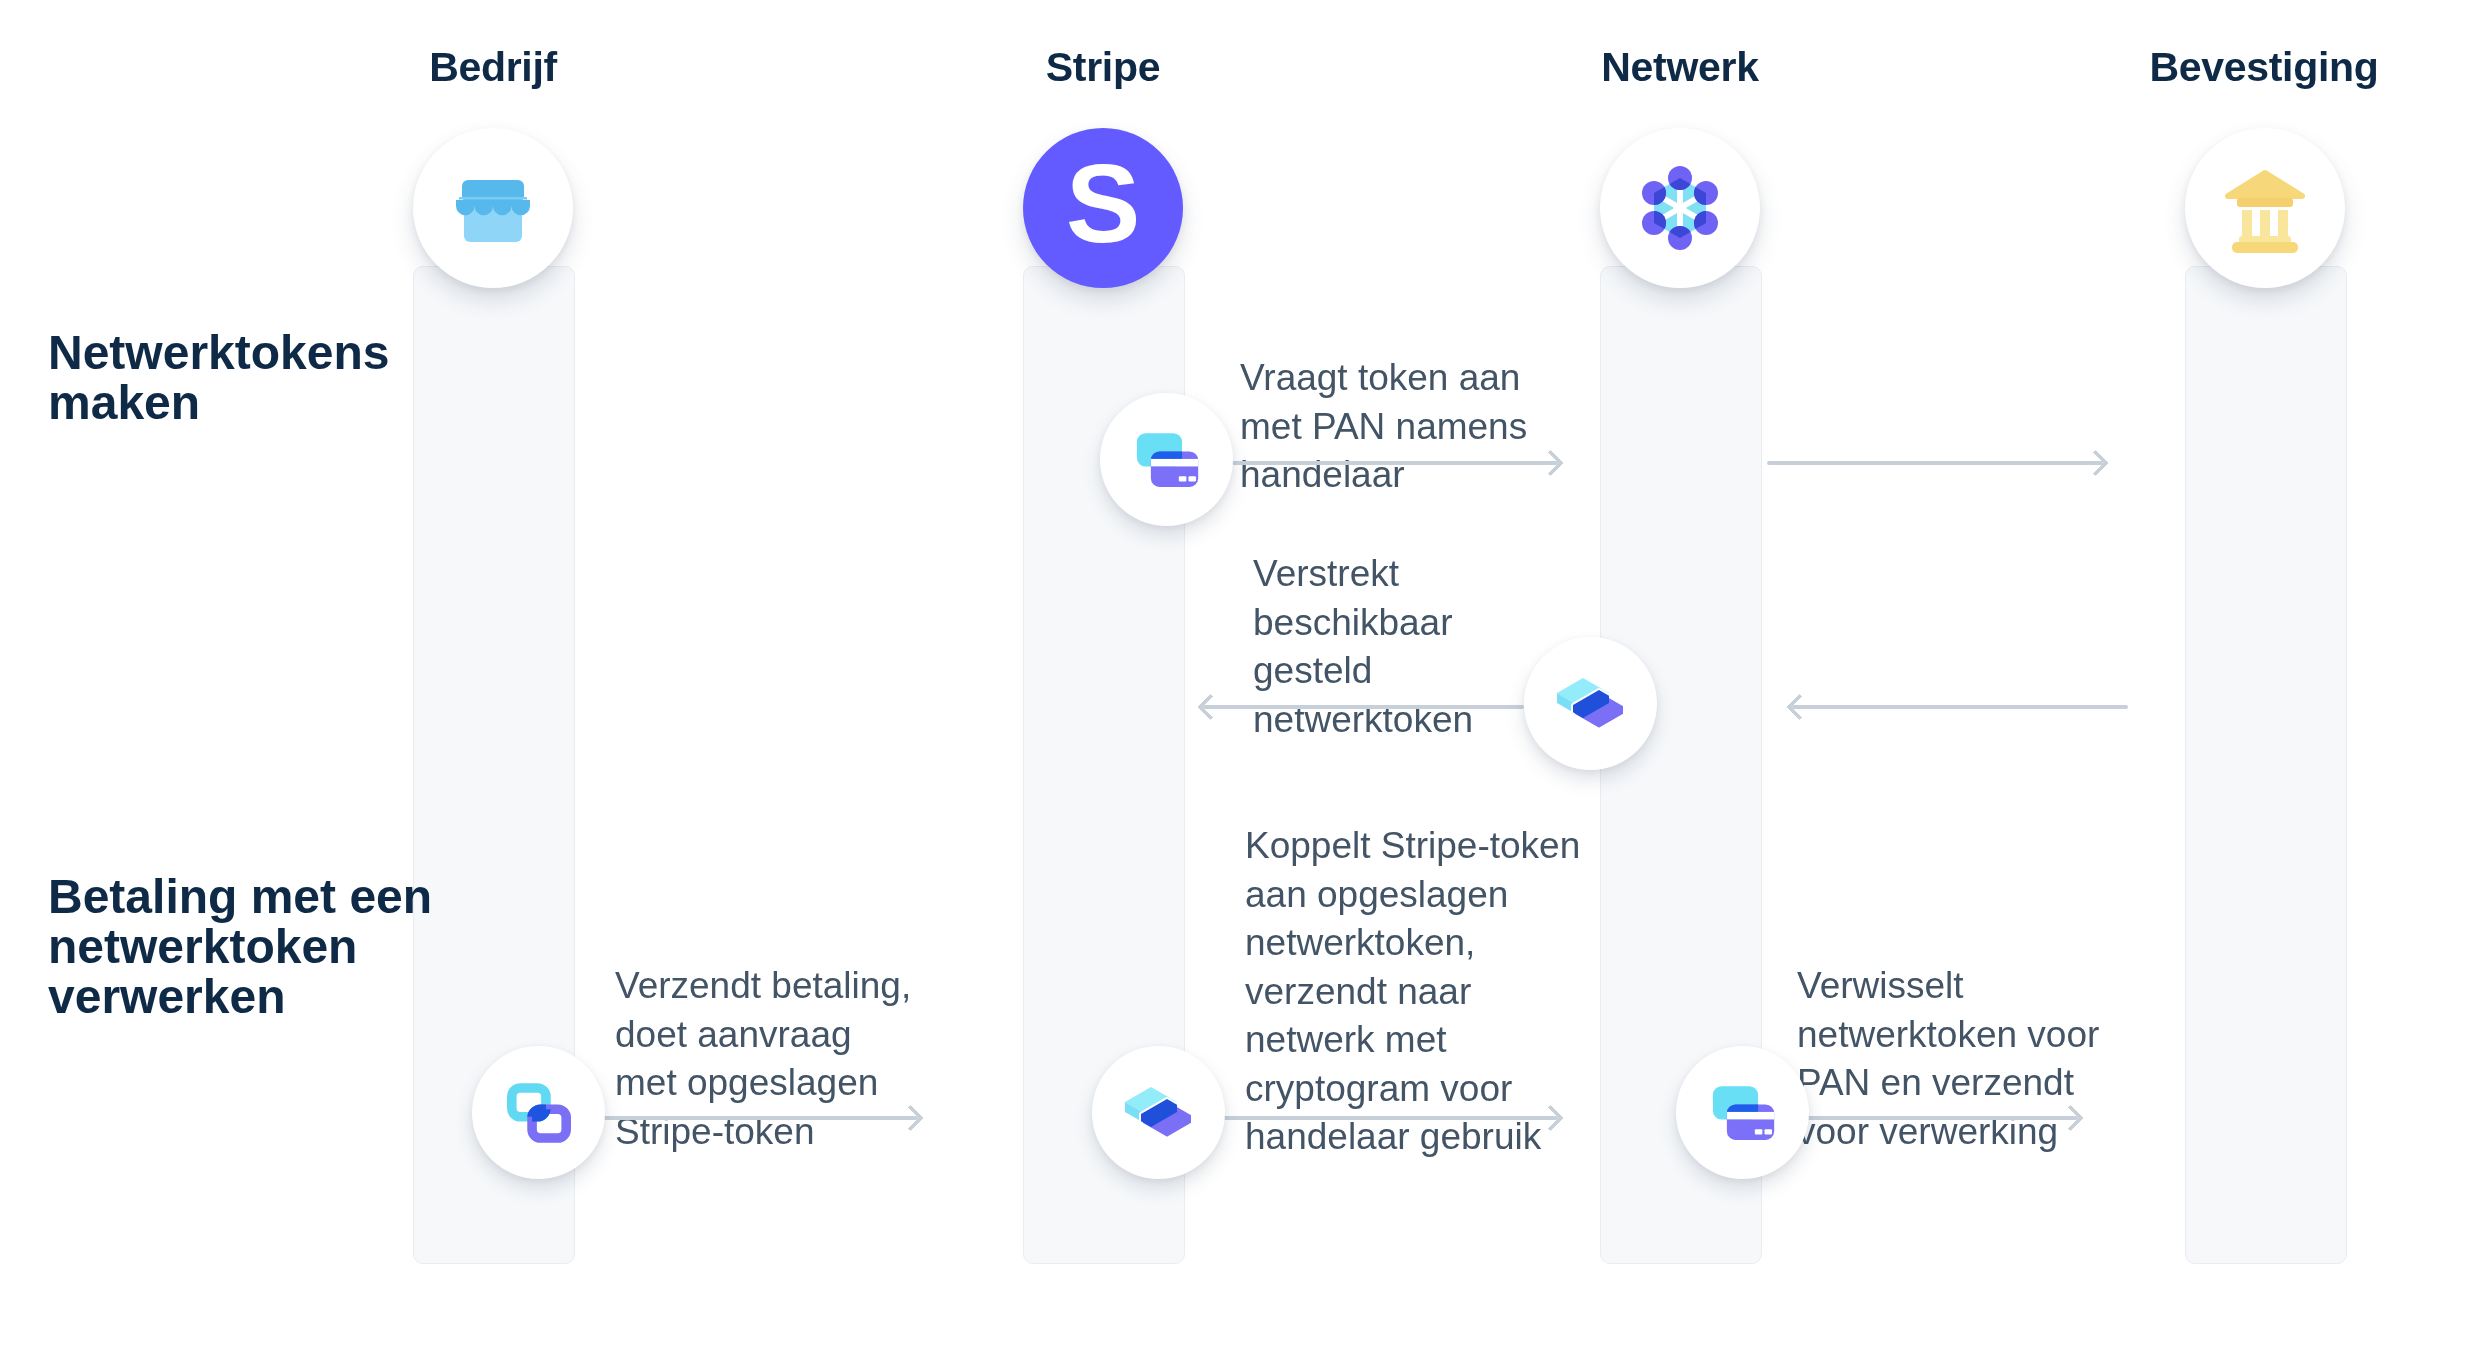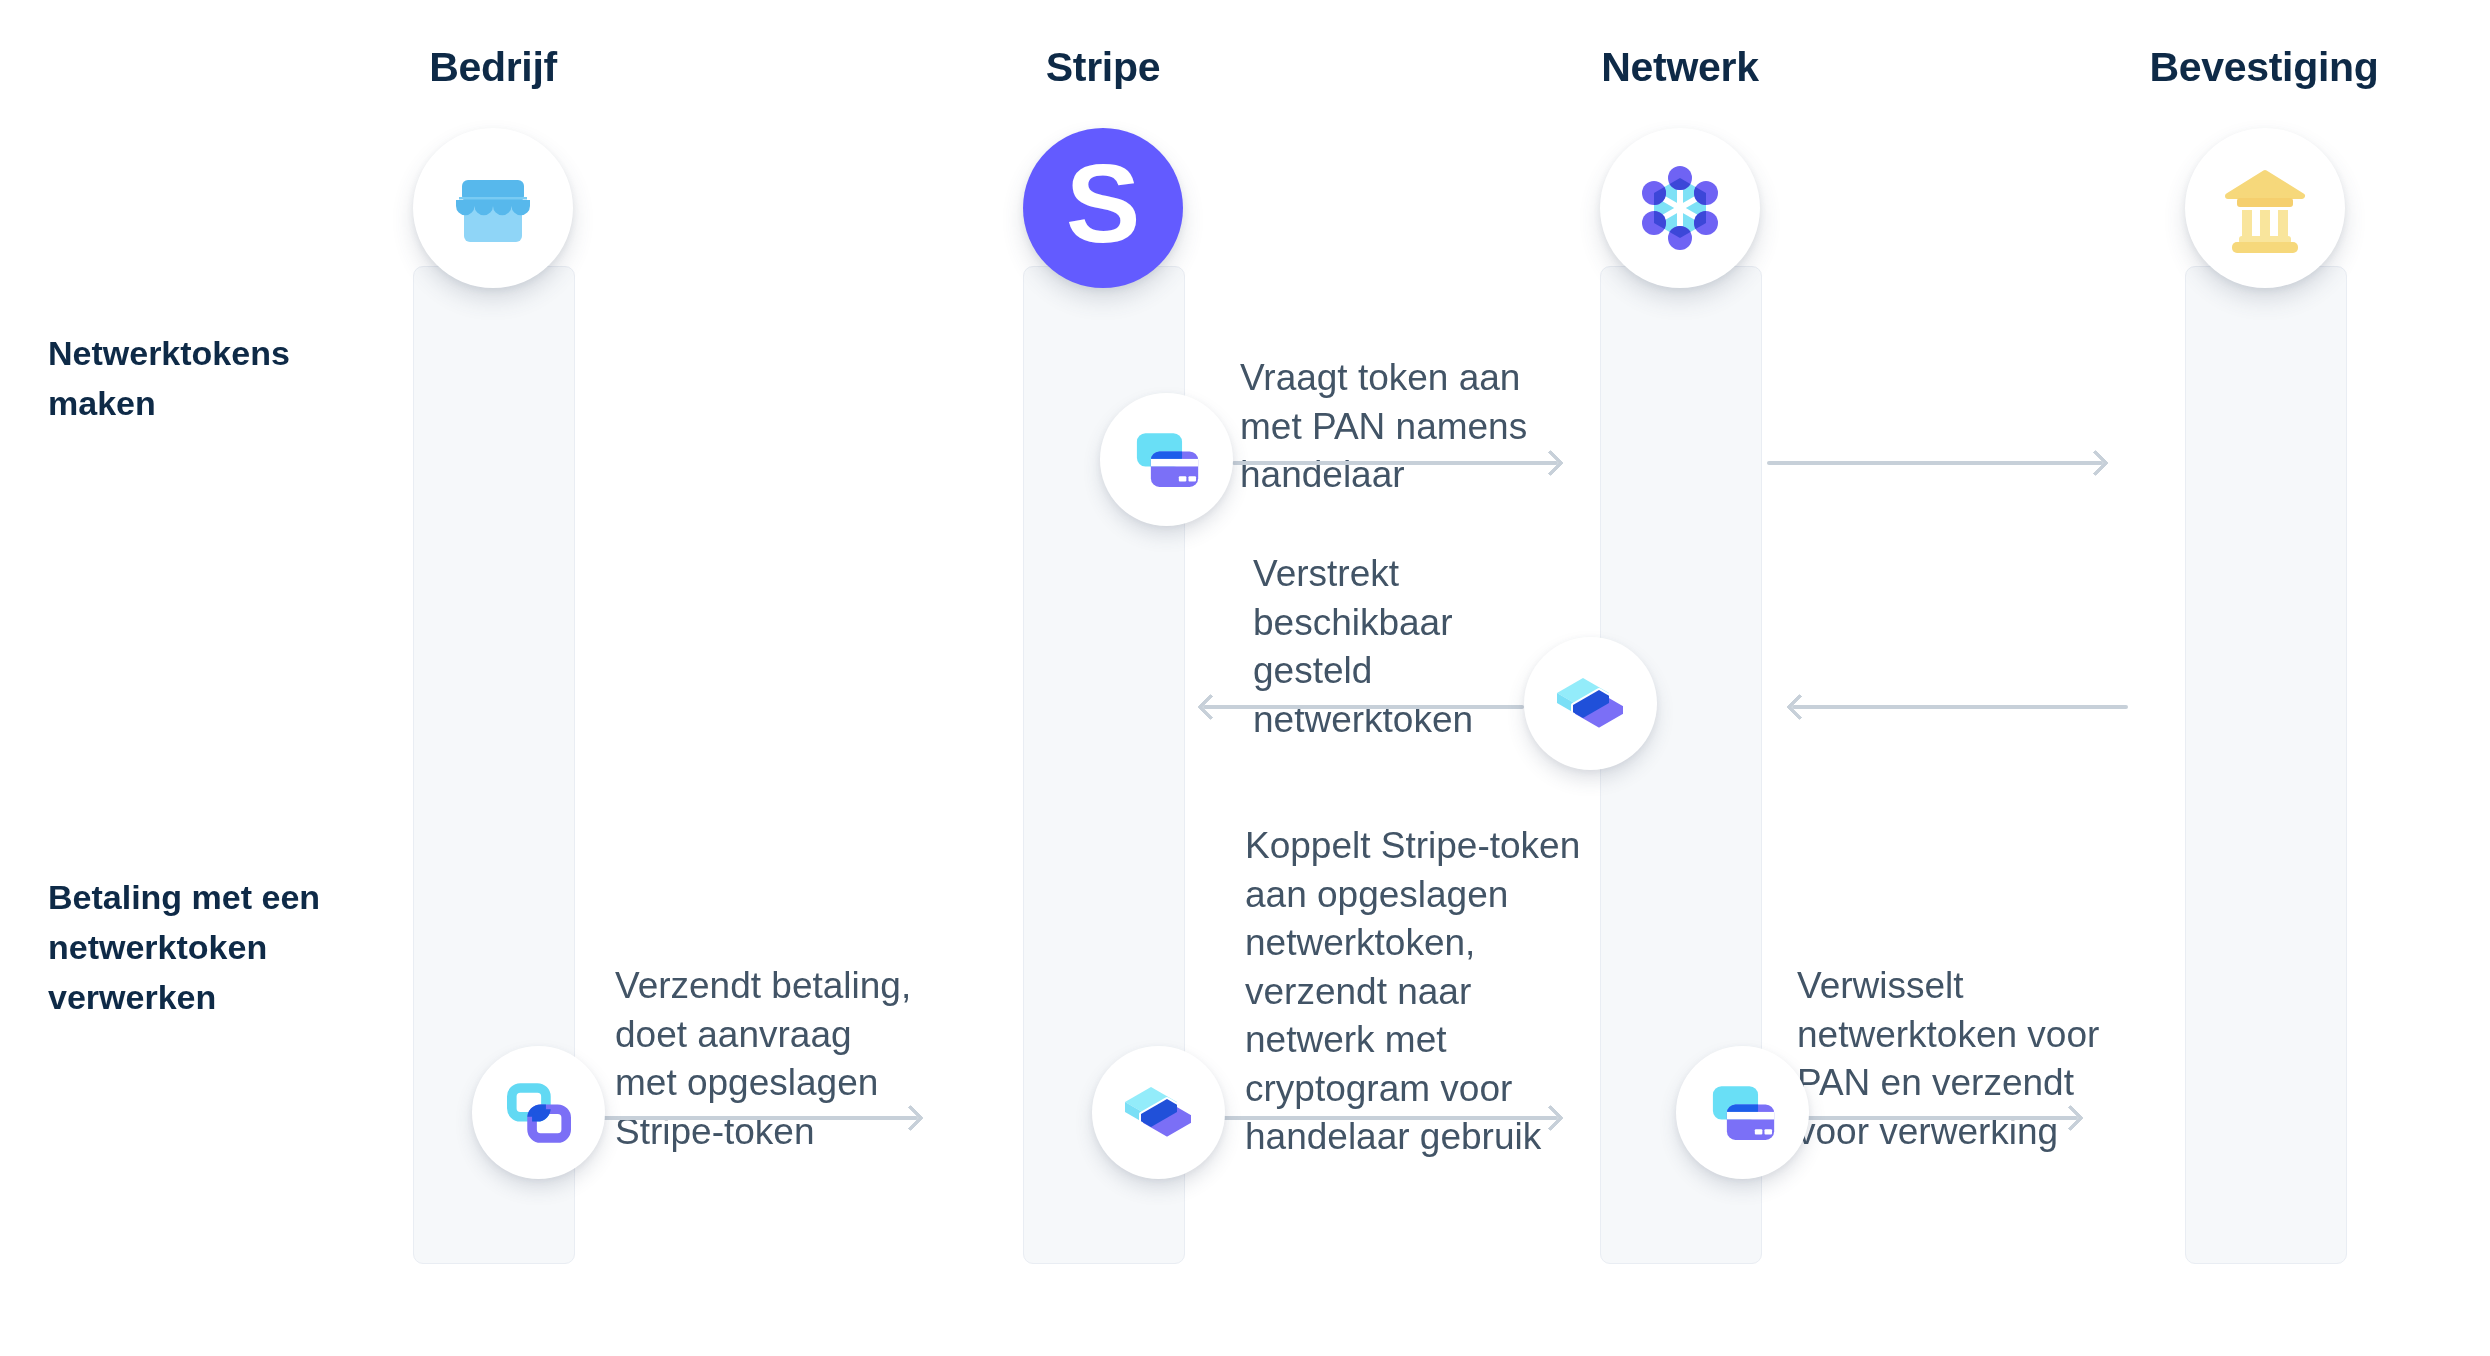--- a/index.html
+++ b/index.html
@@ -37,21 +37,21 @@
   .msg{position:absolute;font-size:37px;line-height:48.5px;color:var(--slate);
        white-space:pre-line;z-index:2;margin-top:42px;}
   #t-m1{left:1240px;top:312px;width:360px}
   #t-m2{left:1815px;top:312px;width:380px}
   #t-m3{left:1253px;top:508px;width:320px}
   #t-m4{left:1815px;top:648px;width:320px}
   #t-m5{left:615px;top:920px;width:340px}
   #t-m6{left:1245px;top:780px;width:370px}
   #t-m7{left:1797px;top:920px;width:350px}
 
-  .phase{position:absolute;left:48px;font-size:34px;line-height:50px;font-weight:700;
+  .phase{position:absolute;left:48px;font-size:48px;line-height:50px;font-weight:700;
          color:var(--navy);white-space:pre-line;z-index:2;}
   #phase1{top:328px}#phase2{top:872px}
 
   .ar{position:absolute;height:4px;background:var(--arrow);border-radius:2px;z-index:2;}
   .ar.right::after{content:"";position:absolute;right:0;top:50%;width:15px;height:15px;
      border-top:4px solid var(--arrow);border-right:4px solid var(--arrow);border-radius:2px;
      transform:translate(2px,-50%) rotate(45deg);}
   .ar.left::after{content:"";position:absolute;left:0;top:50%;width:15px;height:15px;
      border-bottom:4px solid var(--arrow);border-left:4px solid var(--arrow);border-radius:2px;
      transform:translate(-2px,-50%) rotate(45deg);}

